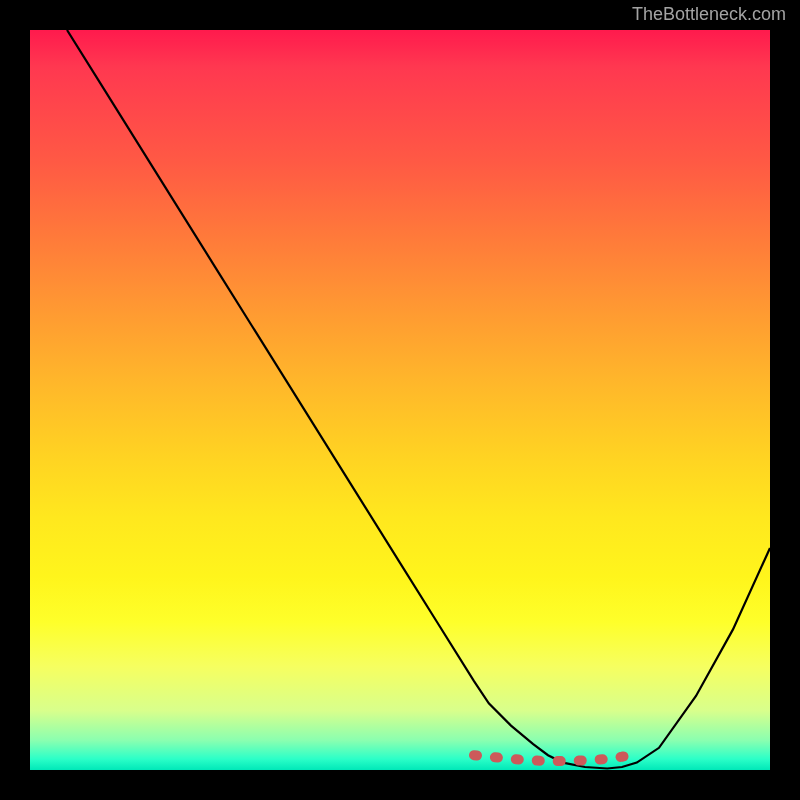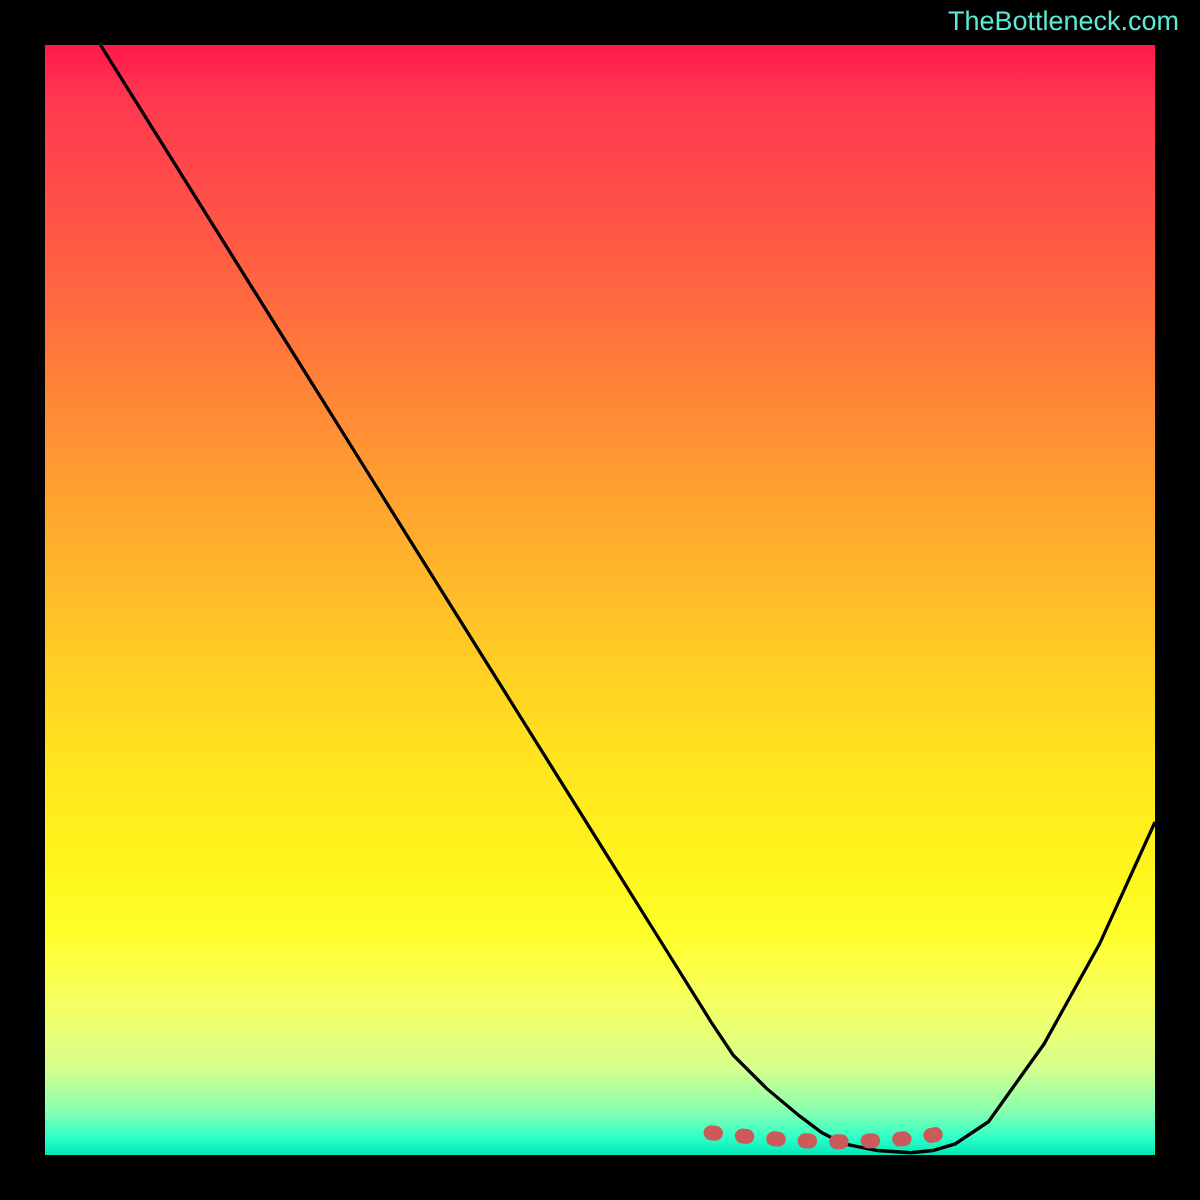--- a/index.html
+++ b/index.html
@@ -7,21 +7,21 @@
     width: 800px;
     height: 800px;
     background: #000;
     position: relative;
     font-family: Arial, sans-serif;
   }
   .watermark {
     position: absolute;
     top: 4px;
     right: 14px;
-    color: #5eead4;
+    color: #a3a3a3;
     font-size: 18px;
     font-weight: normal;
     z-index: 10;
   }
   .plot-area {
     position: absolute;
     left: 30px;
     top: 30px;
     width: 740px;
     height: 740px;

